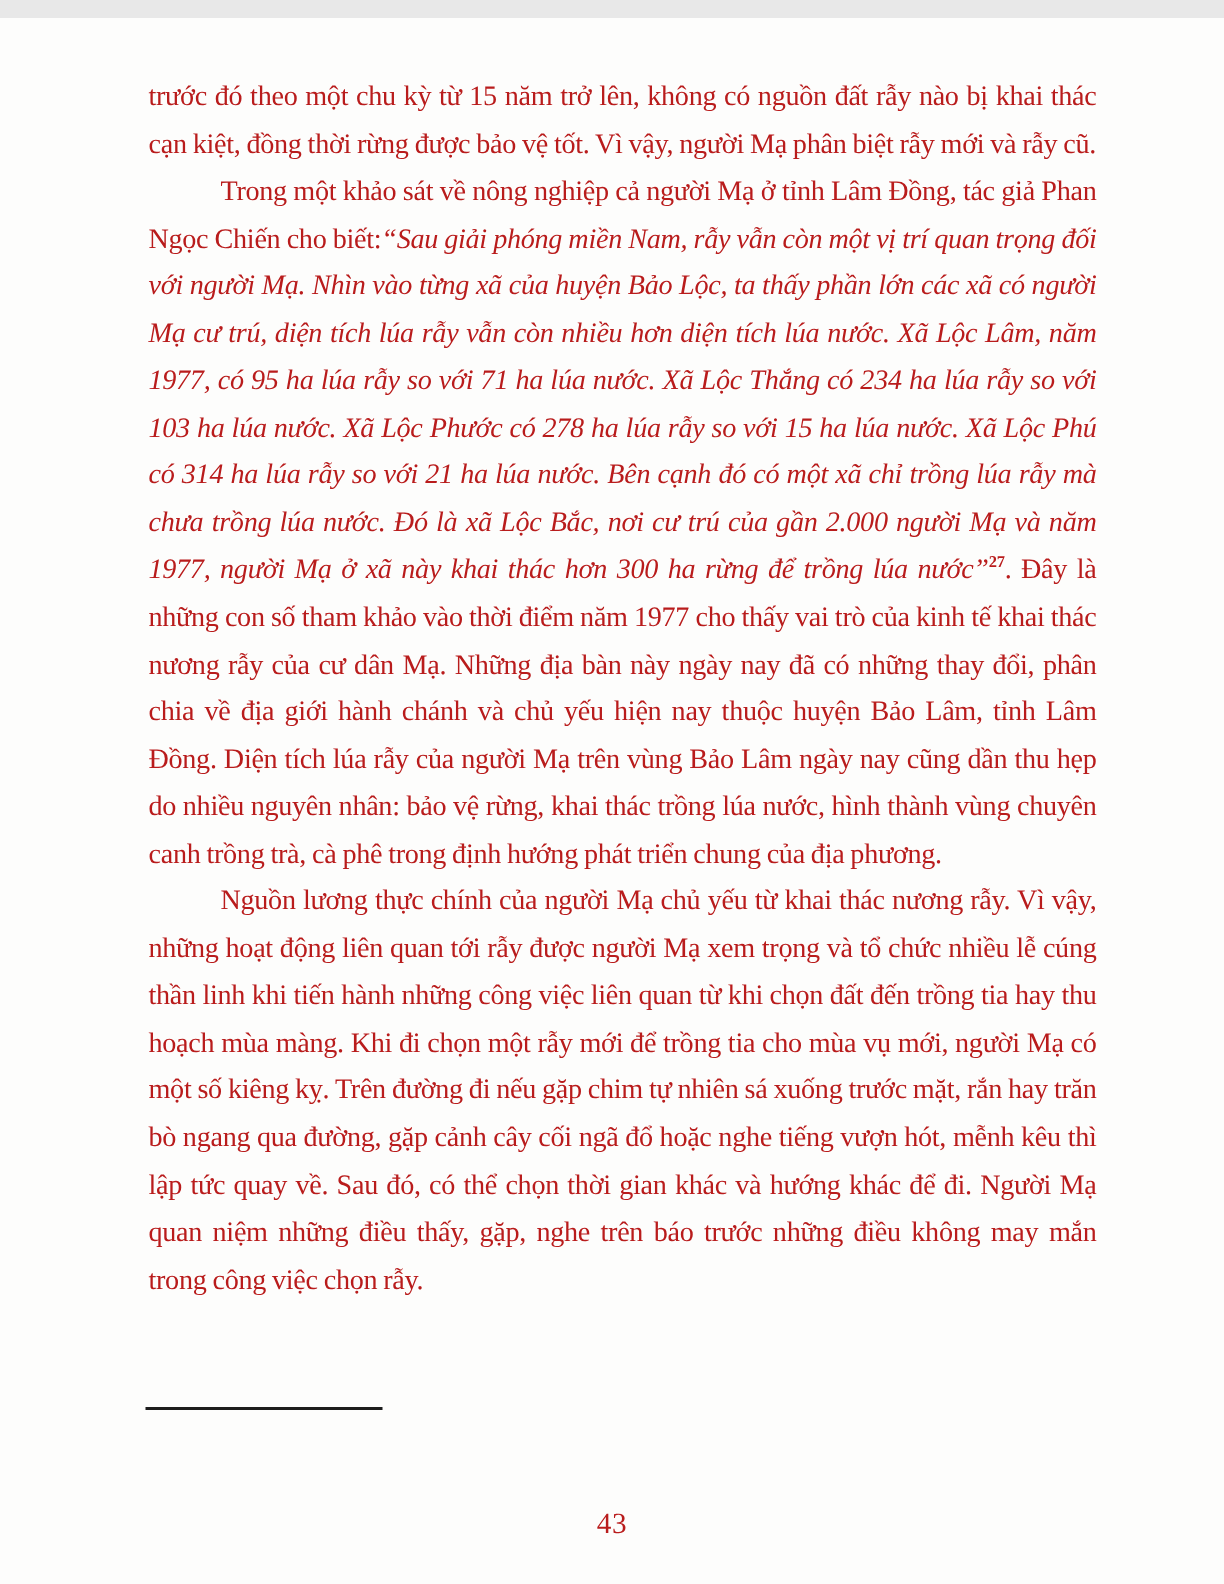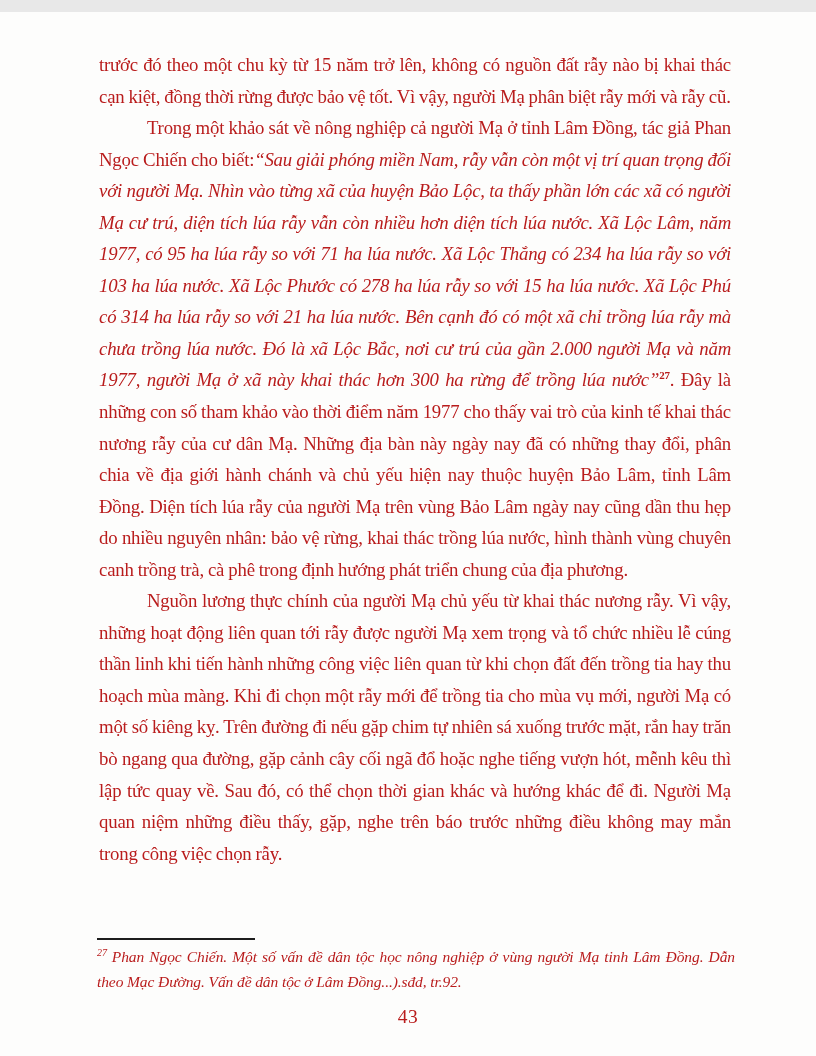--- a/index.html
+++ b/index.html
@@ -90,19 +90,16 @@
 <div class="scan-page">
 
   <div class="text-block">
       <p class="para"><span class="r">trước đó theo một chu kỳ từ 15 năm trở lên, không có nguồn đất rẫy nào bị khai thác cạn kiệt, đồng thời rừng được bảo vệ tốt. Vì vậy, người Mạ phân biệt rẫy mới và rẫy cũ.</span></p>
       <p class="para indent"><span class="r">Trong một khảo sát về nông nghiệp cả người Mạ ở tỉnh Lâm Đồng, tác giả Phan Ngọc Chiến cho biết:</span><span class="i">“Sau giải phóng miền Nam, rẫy vẫn còn một vị trí quan trọng đối với người Mạ. Nhìn vào từng xã của huyện Bảo Lộc, ta thấy phần lớn các xã có người Mạ cư trú, diện tích lúa rẫy vẫn còn nhiều hơn diện tích lúa nước. Xã Lộc Lâm, năm 1977, có 95 ha lúa rẫy so với 71 ha lúa nước. Xã Lộc Thắng có 234 ha lúa rẫy so với 103 ha lúa nước. Xã Lộc Phước có 278 ha lúa rẫy so với 15 ha lúa nước. Xã Lộc Phú có 314 ha lúa rẫy so với 21 ha lúa nước. Bên cạnh đó có một xã chỉ trồng lúa rẫy mà chưa trồng lúa nước. Đó là xã Lộc Bắc, nơi cư trú của gần 2.000 người Mạ và năm 1977, người Mạ ở xã này khai thác hơn 300 ha rừng để trồng lúa nước”</span><sup class="fn-ref">27</sup><span class="r">. Đây là những con số tham khảo vào thời điểm năm 1977 cho thấy vai trò của kinh tế khai thác nương rẫy của cư dân Mạ. Những địa bàn này ngày nay đã có những thay đổi, phân chia về địa giới hành chánh và chủ yếu hiện nay thuộc huyện Bảo Lâm, tỉnh Lâm Đồng. Diện tích lúa rẫy của người Mạ trên vùng Bảo Lâm ngày nay cũng dần thu hẹp do nhiều nguyên nhân: bảo vệ rừng, khai thác trồng lúa nước, hình thành vùng chuyên canh trồng trà, cà phê trong định hướng phát triển chung của địa phương.</span></p>
       <p class="para indent"><span class="r">Nguồn lương thực chính của người Mạ chủ yếu từ khai thác nương rẫy. Vì vậy, những hoạt động liên quan tới rẫy được người Mạ xem trọng và tổ chức nhiều lễ cúng thần linh khi tiến hành những công việc liên quan từ khi chọn đất đến trồng tia hay thu hoạch mùa màng. Khi đi chọn một rẫy mới để trồng tia cho mùa vụ mới, người Mạ có một số kiêng kỵ. Trên đường đi nếu gặp chim tự nhiên sá xuống trước mặt, rắn hay trăn bò ngang qua đường, gặp cảnh cây cối ngã đổ hoặc nghe tiếng vượn hót, mễnh kêu thì lập tức quay về. Sau đó, có thể chọn thời gian khác và hướng khác để đi. Người Mạ quan niệm những điều thấy, gặp, nghe trên báo trước những điều không may mắn trong công việc chọn rẫy.</span></p>
     </div>
 
   <div class="footnote-rule"></div>
 
-  <div class="footnote-block">
-    <p><sup class="fn-marker">27</sup><span class="fn-text">Phan Ngọc Chiến. Một số vấn đề dân tộc học nông nghiệp ở vùng người Mạ tinh Lâm Đồng. Dẫn theo Mạc Đường. Vấn đề dân tộc ở Lâm Đồng...).sđd, tr.92.</span></p>
-  </div>
 
   <div class="page-number">43</div>
 
 </div>
 
 </body></html>

